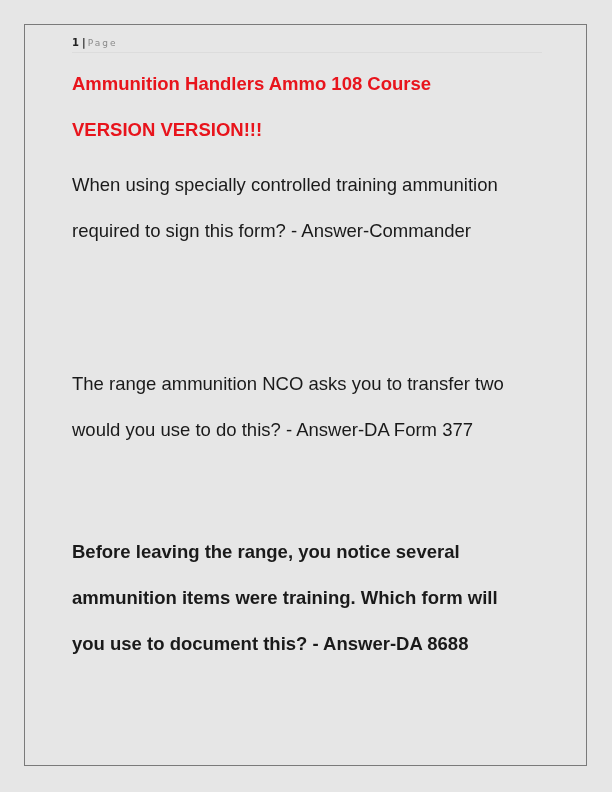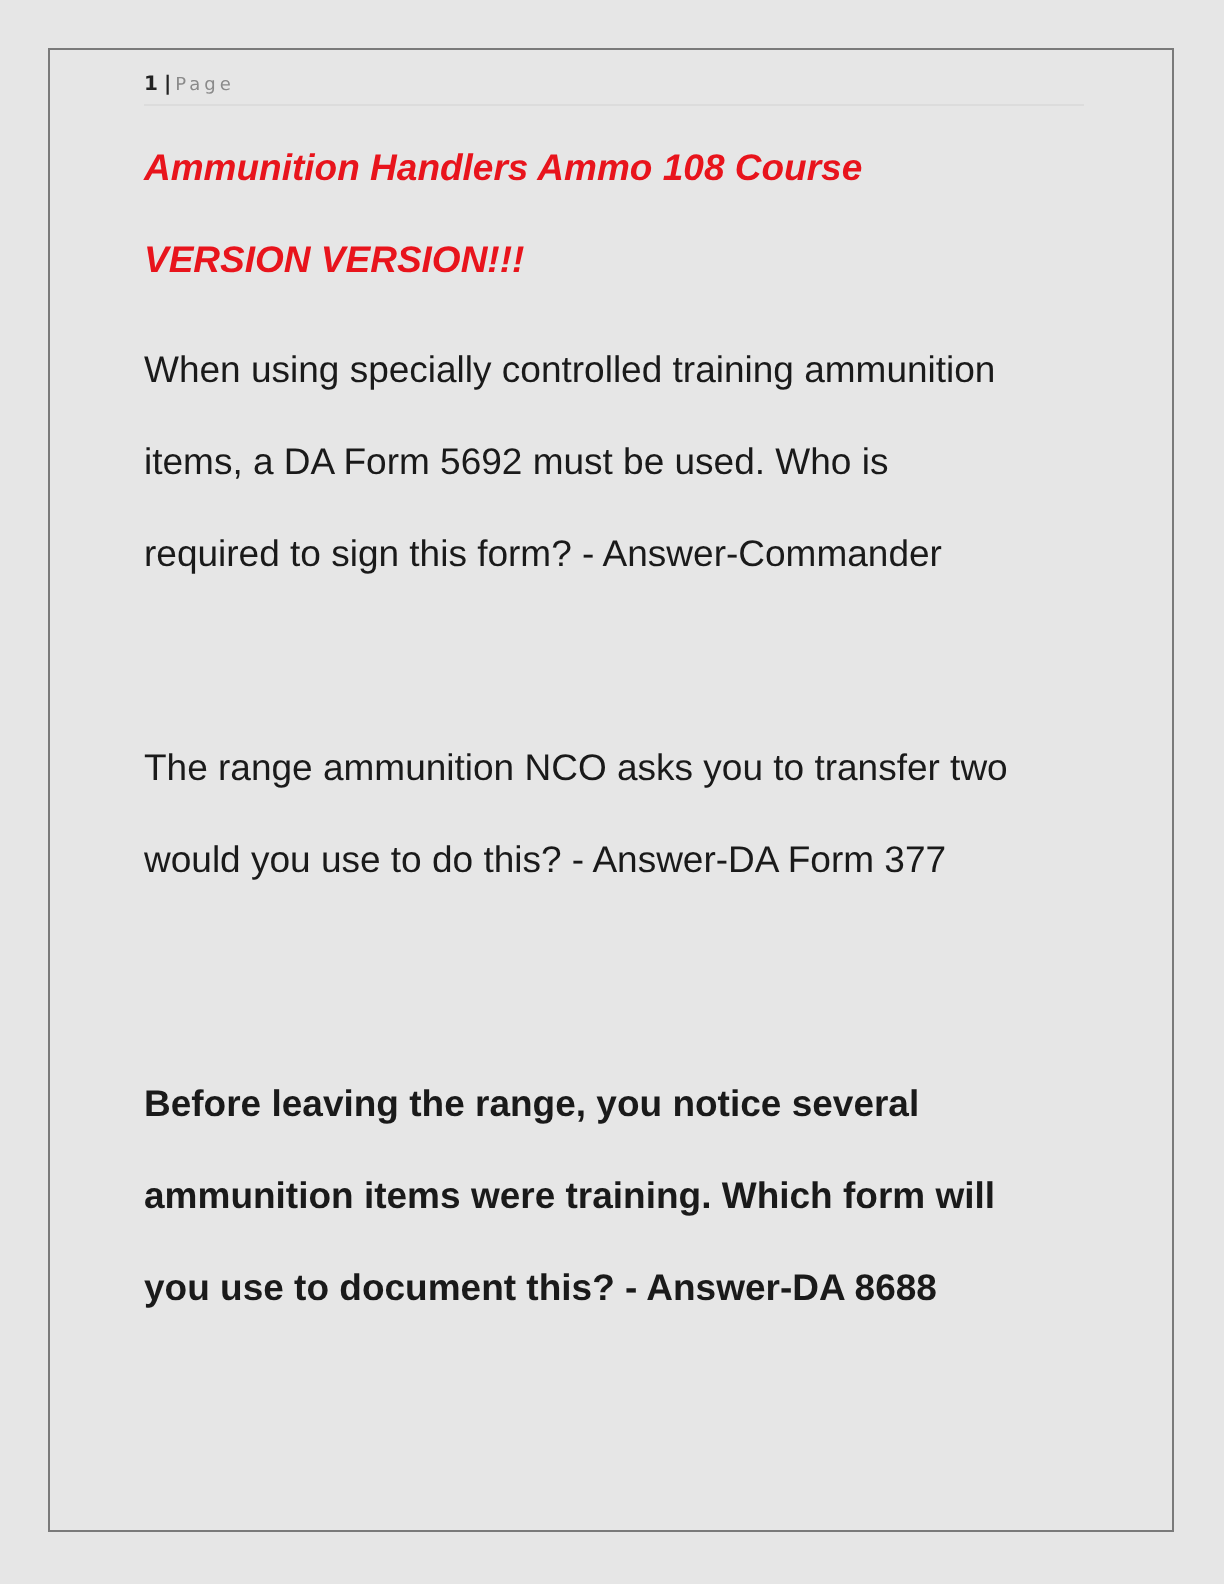--- a/index.html
+++ b/index.html
@@ -40,21 +40,20 @@
     .header .pg { color: #8a8a8a; letter-spacing: 2px; font-size: 9px; }
     .title {
       position: absolute;
       left: 72px;
       color: #e8141c;
       font-weight: bold;
       font-size: 18.5px;
       line-height: 22px;
       margin: 0;
       white-space: nowrap;
-      font-style: italic;
     }
     .para {
       position: absolute;
       left: 72px;
       width: 480px;
       margin: 0;
       color: #1a1a1a;
       font-size: 18.5px;
     }
     .para .line {
@@ -71,21 +70,20 @@
 
 <div class="header">
   <span class="num">1</span><span class="sep">|</span><span class="pg">Page</span>
 </div>
 
 <h1 class="title" style="top:73px;">Ammunition Handlers Ammo 108 Course</h1>
 <h2 class="title" style="top:119px;">VERSION VERSION!!!</h2>
 
 <p class="para" style="top:174px;">
   <span class="line">When using specially controlled training ammunition</span>
-  <span class="line">items, a DA Form 5692 must be used. Who is</span>
   <span class="line">required to sign this form? - Answer-Commander</span>
 </p>
 
 <p class="para" style="top:373px;">
   <span class="line">The range ammunition NCO asks you to transfer two</span>
   <span class="line">would you use to do this? - Answer-DA Form 377</span>
 </p>
 
 <p class="para" style="top:541px;font-weight:bold;">
   <span class="line">Before leaving the range, you notice several</span>

